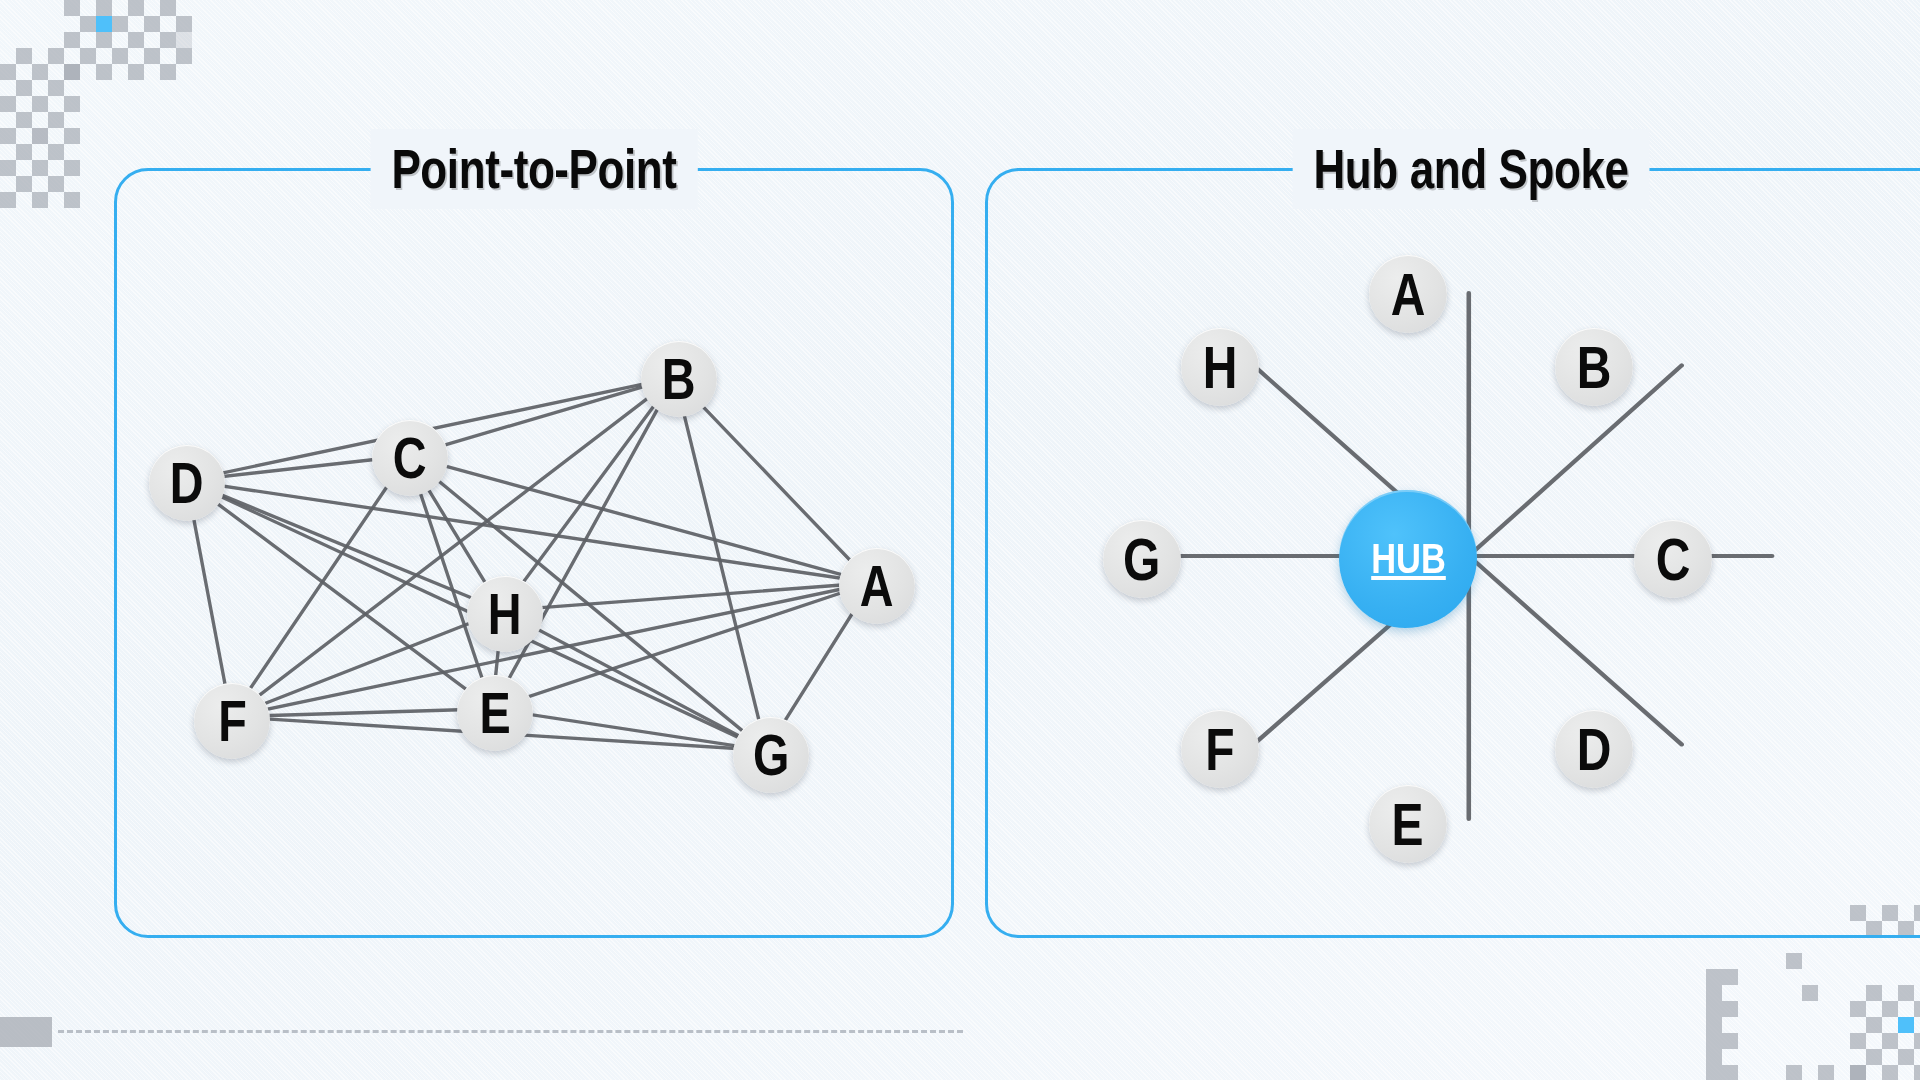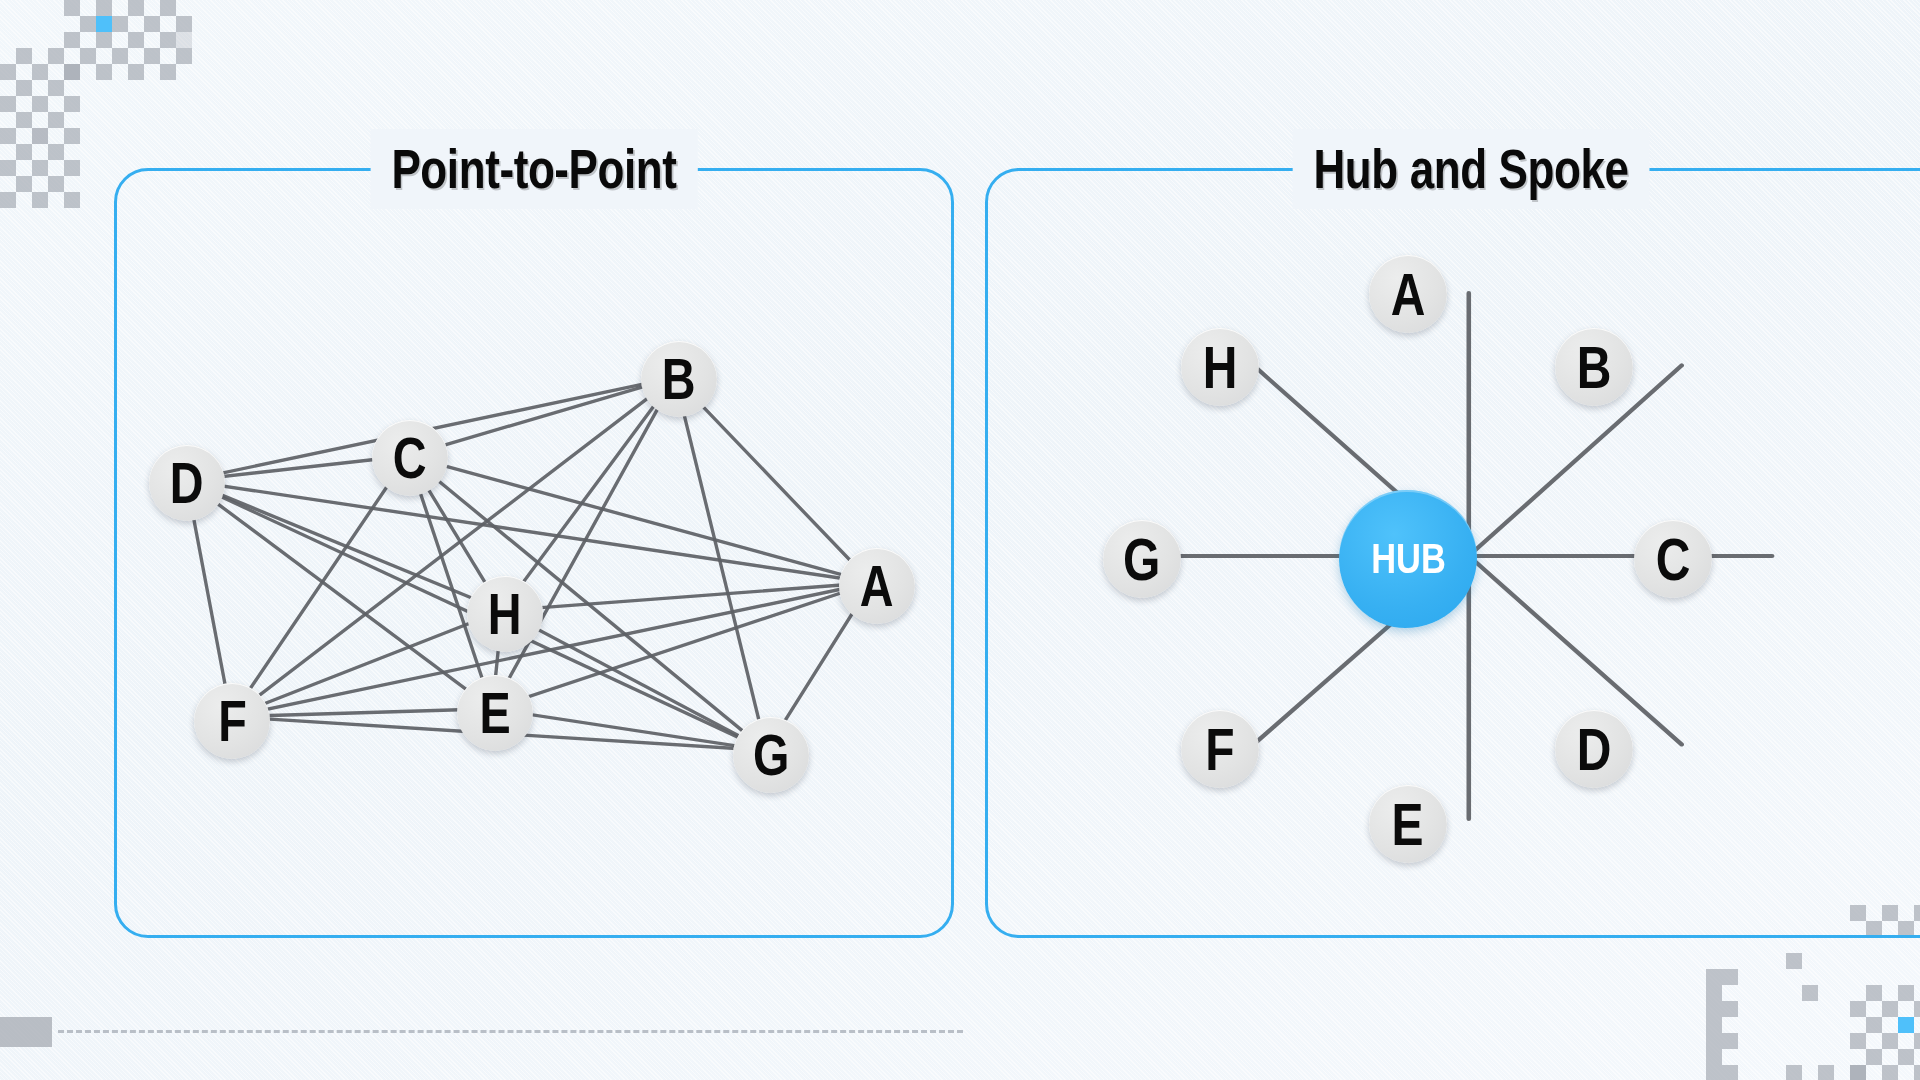--- a/index.html
+++ b/index.html
@@ -125,20 +125,21 @@
   }
   .node-label {
     display: block;
     transform: scaleX(.82);
   }
   .node.hub {
     background: radial-gradient(circle at 40% 32%, #4fc2fb 0%, #37b0f2 60%, #2aa7ee 100%);
     box-shadow: 0 4px 10px rgba(24,120,180,.30), inset 0 2px 0 rgba(255,255,255,.30);
     color: #ffffff;
     border-radius: 49% 51% 52% 48% / 50% 49% 51% 50%;
+    text-decoration: underline;
   }
 </style>
 </head>
 <body>
 
 <div id="bg-texture"></div>
 
 <div class="checker" id="checker-top-left" style="left: 0px; top: 0px;">
     <div class="sq" style="left: 64px; top: 0px;"></div>
     <div class="sq" style="left: 96px; top: 0px;"></div>

